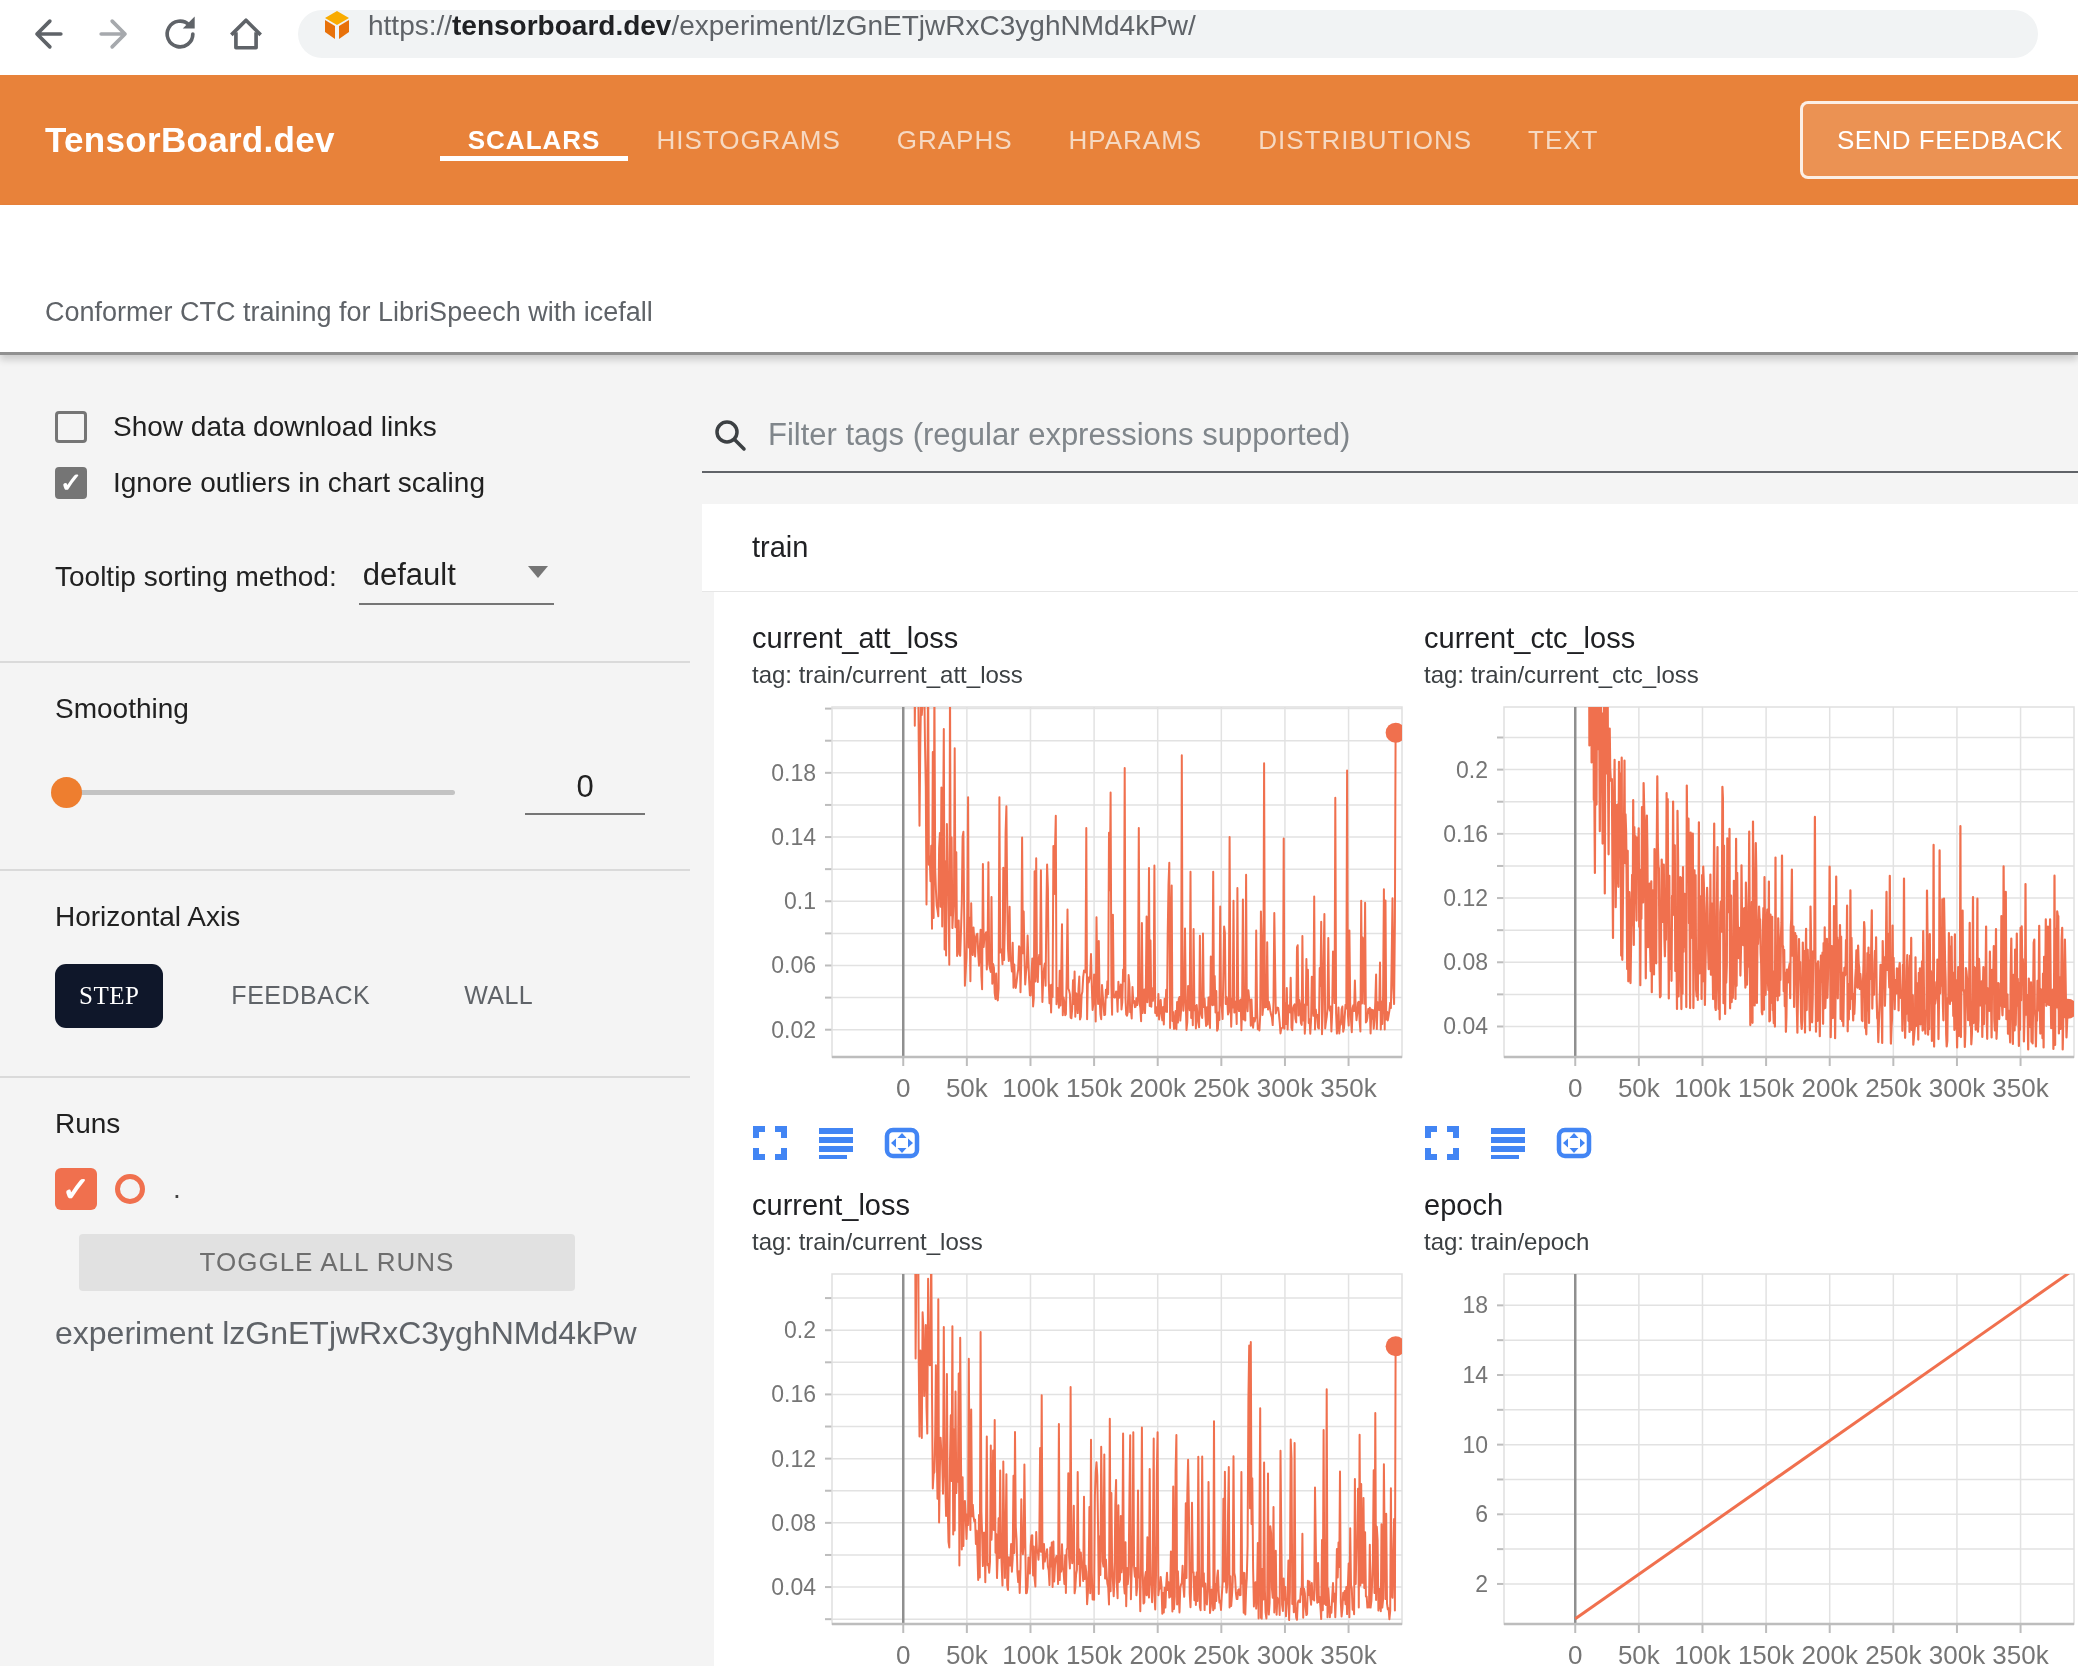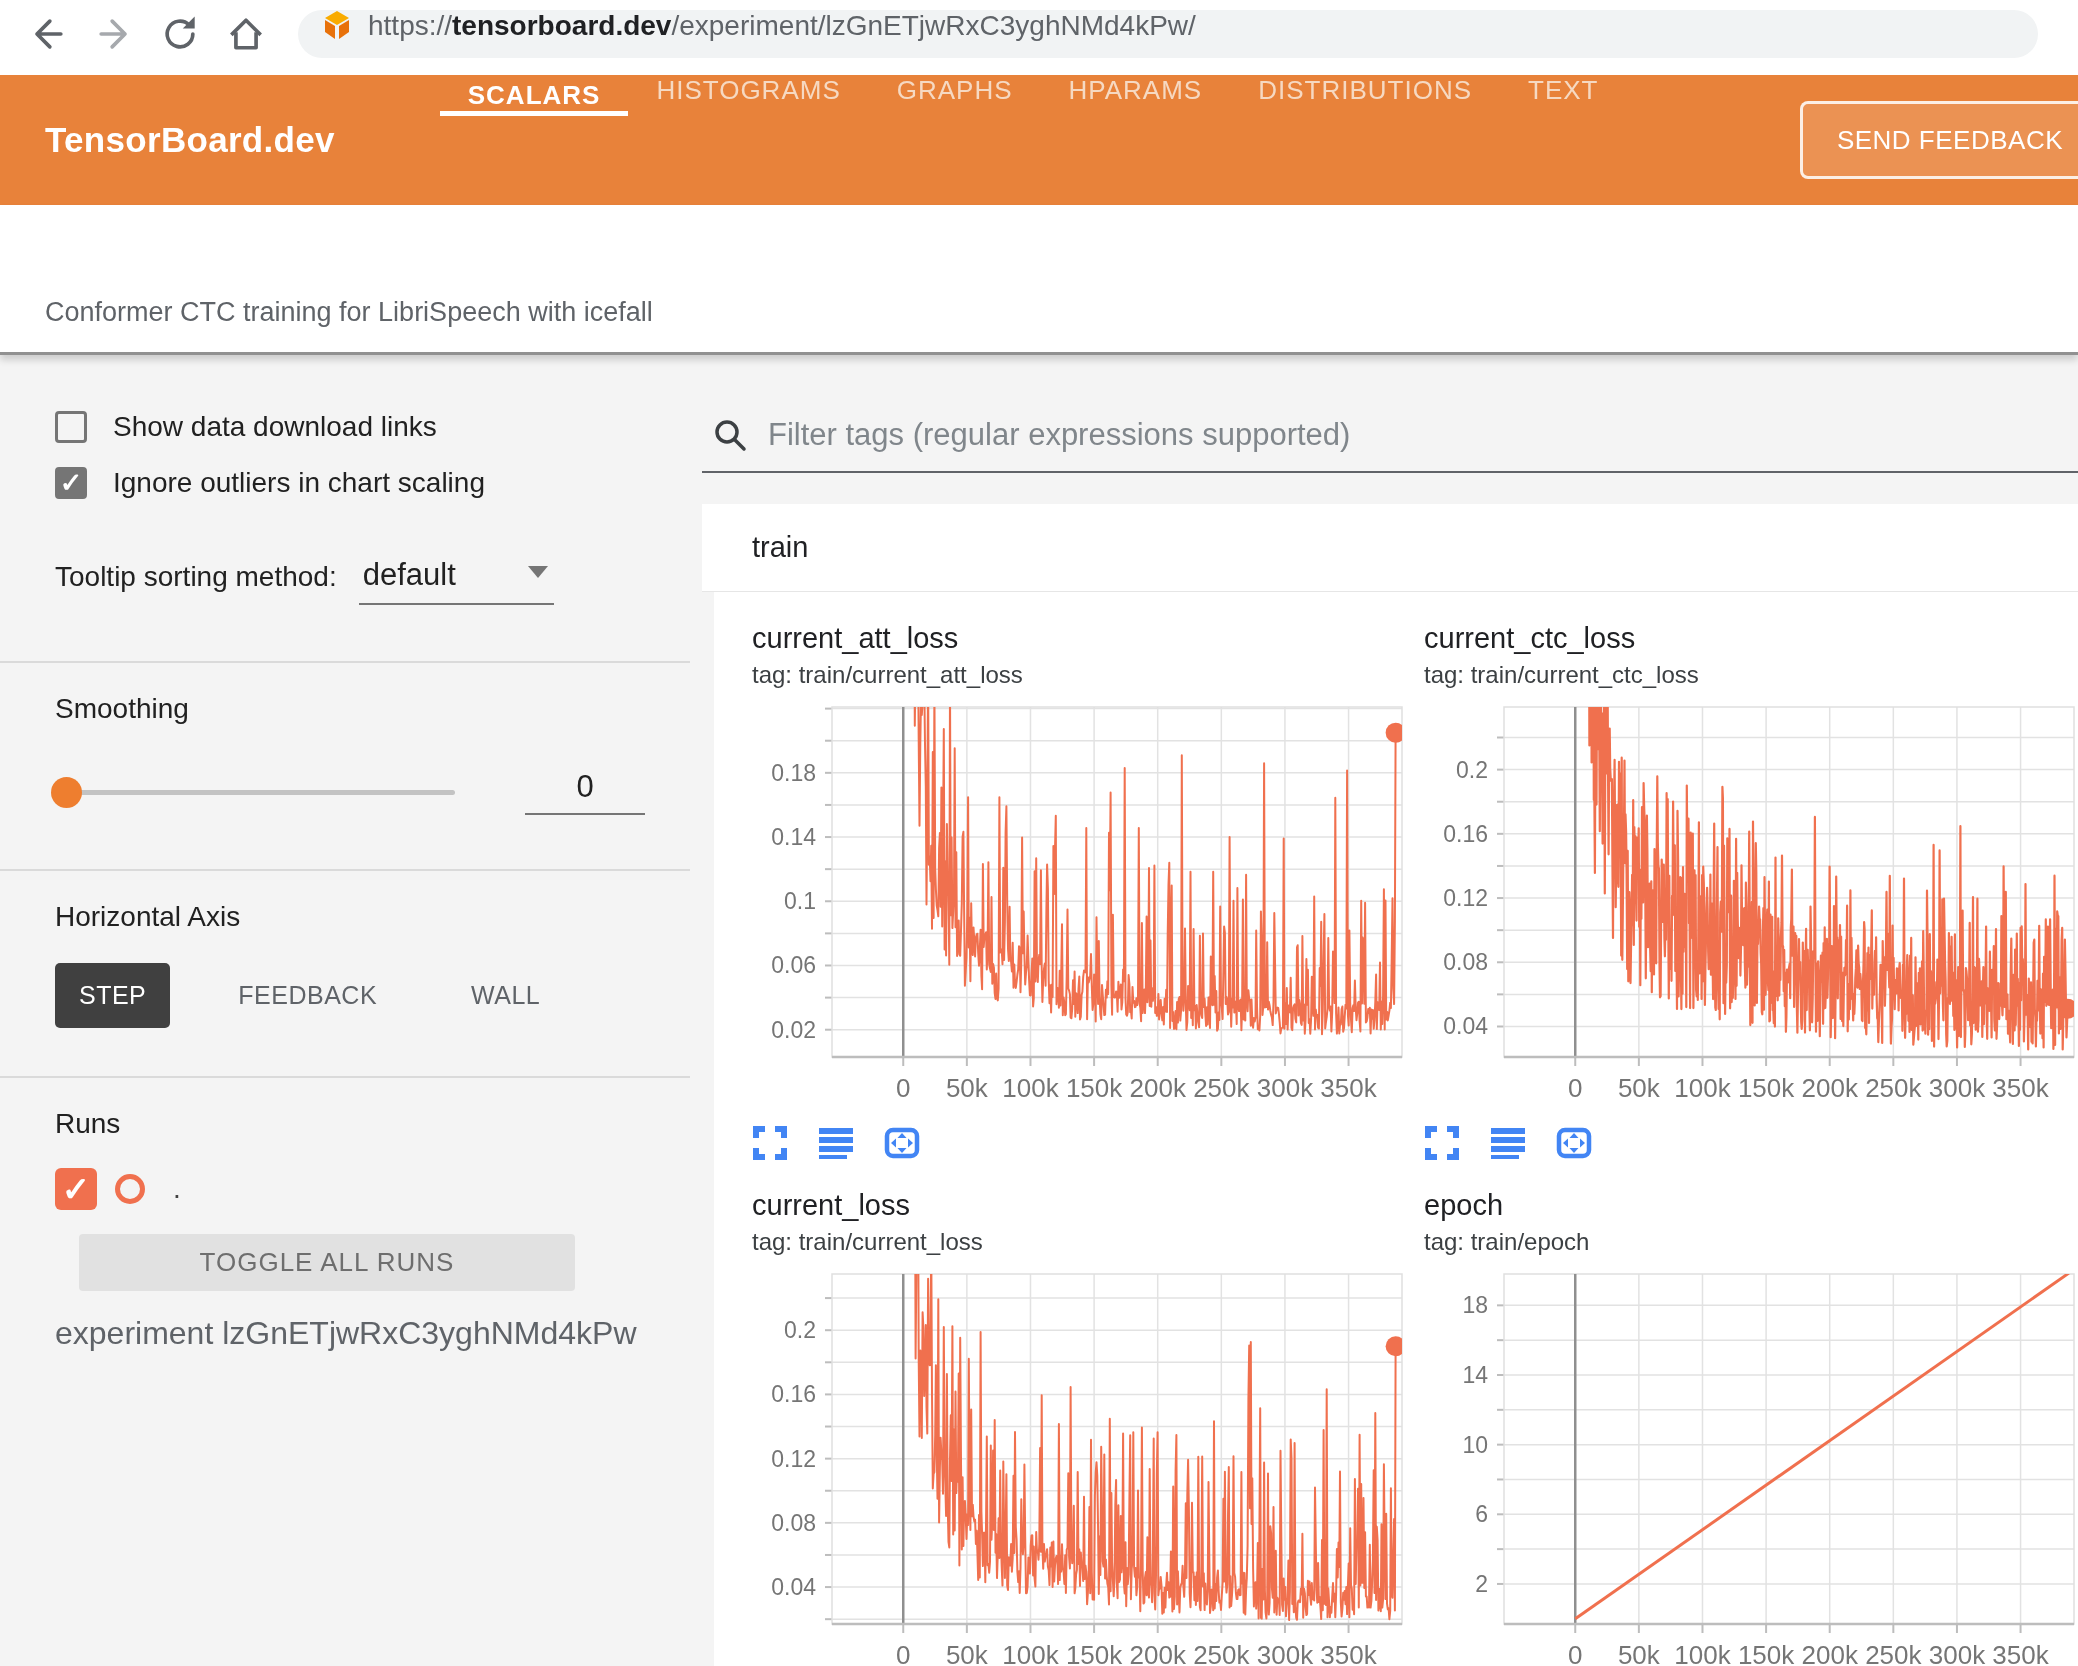--- a/index.html
+++ b/index.html
@@ -10,21 +10,21 @@
   .browser-bar { height:75px; background:#fff; display:flex; align-items:center; padding:0 0 8px 22px; }
   .nav-ic { width:52px; height:52px; display:flex; align-items:center; justify-content:center; margin-right:14px; border-radius:50%; }
   .url-pill { flex:1; height:48px; margin-left:12px; margin-right:40px; background:#f1f3f4; border-radius:24px;
               display:flex; padding:0 24px; font-size:28px; }
   .url-pill .fav { margin-right:16px; display:flex; }
   .url-gray { color:#5f6368; } .url-dark { color:#202124; font-weight:bold; }
 
   
   .app-header { height:130px; background:#e8823a; display:flex; align-items:stretch; padding:0 45px; position:relative; }
   .brand { display:flex; align-items:center; color:#fff; font-size:35px; font-weight:bold; letter-spacing:.3px; }
-  .tabs { display:flex; align-items:flex-start; margin-left:105px; }
+  .tabs { display:flex; align-items:center; margin-left:105px; }
   .tab { display:flex; align-items:center; padding:0 28px; font-size:26px; letter-spacing:1px;
          color:#f6d9c2; cursor:pointer; }
   .tab.active { color:#ffffff; border-bottom:5px solid #fff; padding-top:5px; font-weight:bold; }
   .feedback-btn { position:absolute; right:-22px; top:26px; height:78px; padding:0 34px;
                   border:3px solid rgba(255,255,255,.85); border-radius:8px; background:rgba(255,255,255,.13);
                   color:#fff; font-size:26px; letter-spacing:.5px; display:flex; align-items:center; }
 
   
   .subtitle-bar { height:150px; background:#fff; padding:92px 45px 0 45px; font-size:27px; color:#5f6368;
                   border-bottom:3px solid #919191; box-shadow:0 5px 7px rgba(0,0,0,.16); position:relative; z-index:2; }
@@ -48,21 +48,21 @@
   .divider { border-top:2px solid #dadada; width:100%; }
   .d1 { margin-top:56px; } .d2 { margin-top:54px; } .d3 { margin-top:48px; }
   .section-label { font-size:28px; color:#212121; margin-top:30px; }
   .slider-row { display:flex; align-items:center; margin-top:44px; }
   .slider-track { width:400px; height:5px; background:#c3c3c3; border-radius:3px; position:relative; }
   .slider-thumb { position:absolute; left:-4px; top:-13px; width:31px; height:31px; border-radius:50%; background:#ee7e2f; }
   .slider-value { width:120px; margin-left:70px; text-align:center; font-size:31px; color:#212121;
                   border-bottom:2.5px solid #757575; padding-bottom:8px; }
   .axis-buttons { display:flex; align-items:center; margin-top:30px; }
   .axis-btn { font-size:25px; letter-spacing:.5px; color:#5f6368; padding:18px 26px; cursor:pointer; }
-  .axis-btn.active { background:#404040; color:#fff; border-radius:5px; padding:18px 24px; }
+  .axis-btn.active { background:#0f172a; color:#fff; border-radius:11px; padding:18px 24px;font-family:Liberation Serif, serif; }
   .axis-btn + .axis-btn { margin-left:42px; }
   .regex-input { margin-top:24px; width:575px; border:none; outline:none; background:transparent;
                  border-bottom:2.5px solid #616161; font-size:29px; color:#212121; padding:8px 0 14px 0; }
   .regex-input::placeholder { color:#757575; }
   .run-row { display:flex; align-items:center; margin-top:28px; }
   .run-cb { width:42px; height:42px; border-radius:6px; display:flex; align-items:center; justify-content:center;
             color:#fff; font-size:34px; font-weight:bold; }
   .run-swatch { width:30px; height:30px; border:5px solid; border-radius:50%; margin-left:18px; }
   .run-name { font-size:28px; color:#424242; margin-left:28px; }
   .toggle-btn { margin-top:24px; width:496px; height:57px; background:#e1e1e1; border:none; border-radius:4px;

